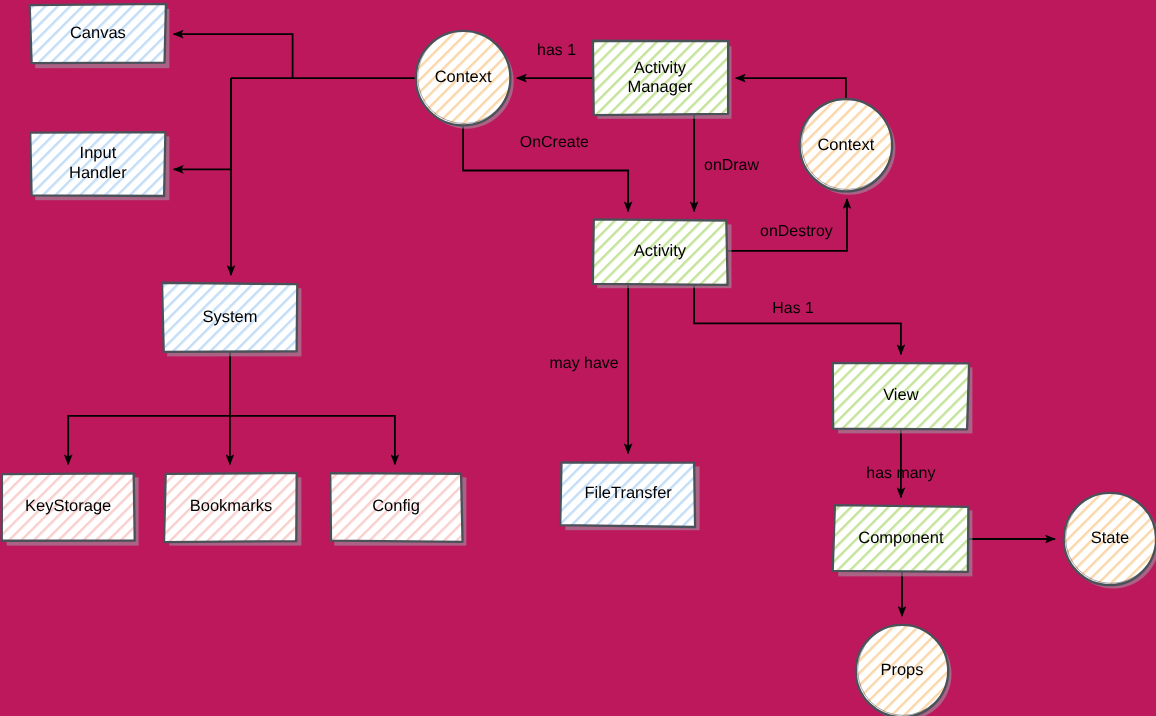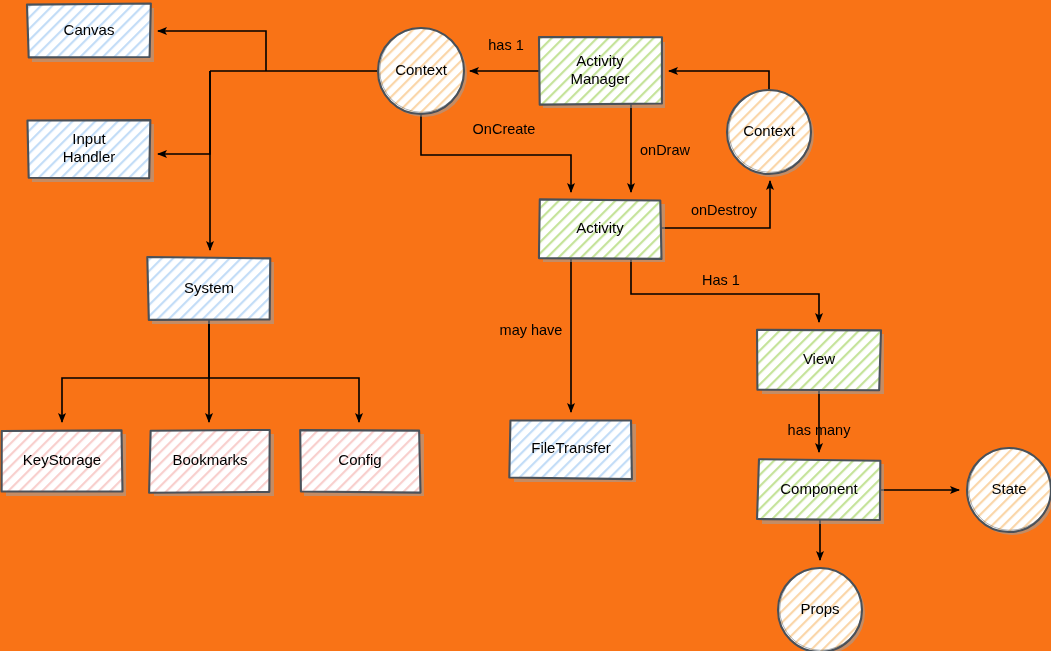--- a/index.html
+++ b/index.html
@@ -8,21 +8,21 @@
     padding: 0;
     background: #ffffff;
   }
   body {
     font-family: "Liberation Sans", sans-serif;
   }
   #canvas-root {
     position: relative;
     width: 1051px;
     height: 651px;
-    background: #f97316;
+    background: #be185d;
     overflow: hidden;
   }
   #diagram-svg {
     position: absolute;
     left: 0;
     top: 0;
     width: 1051px;
     height: 651px;
   }
   .node-label {

